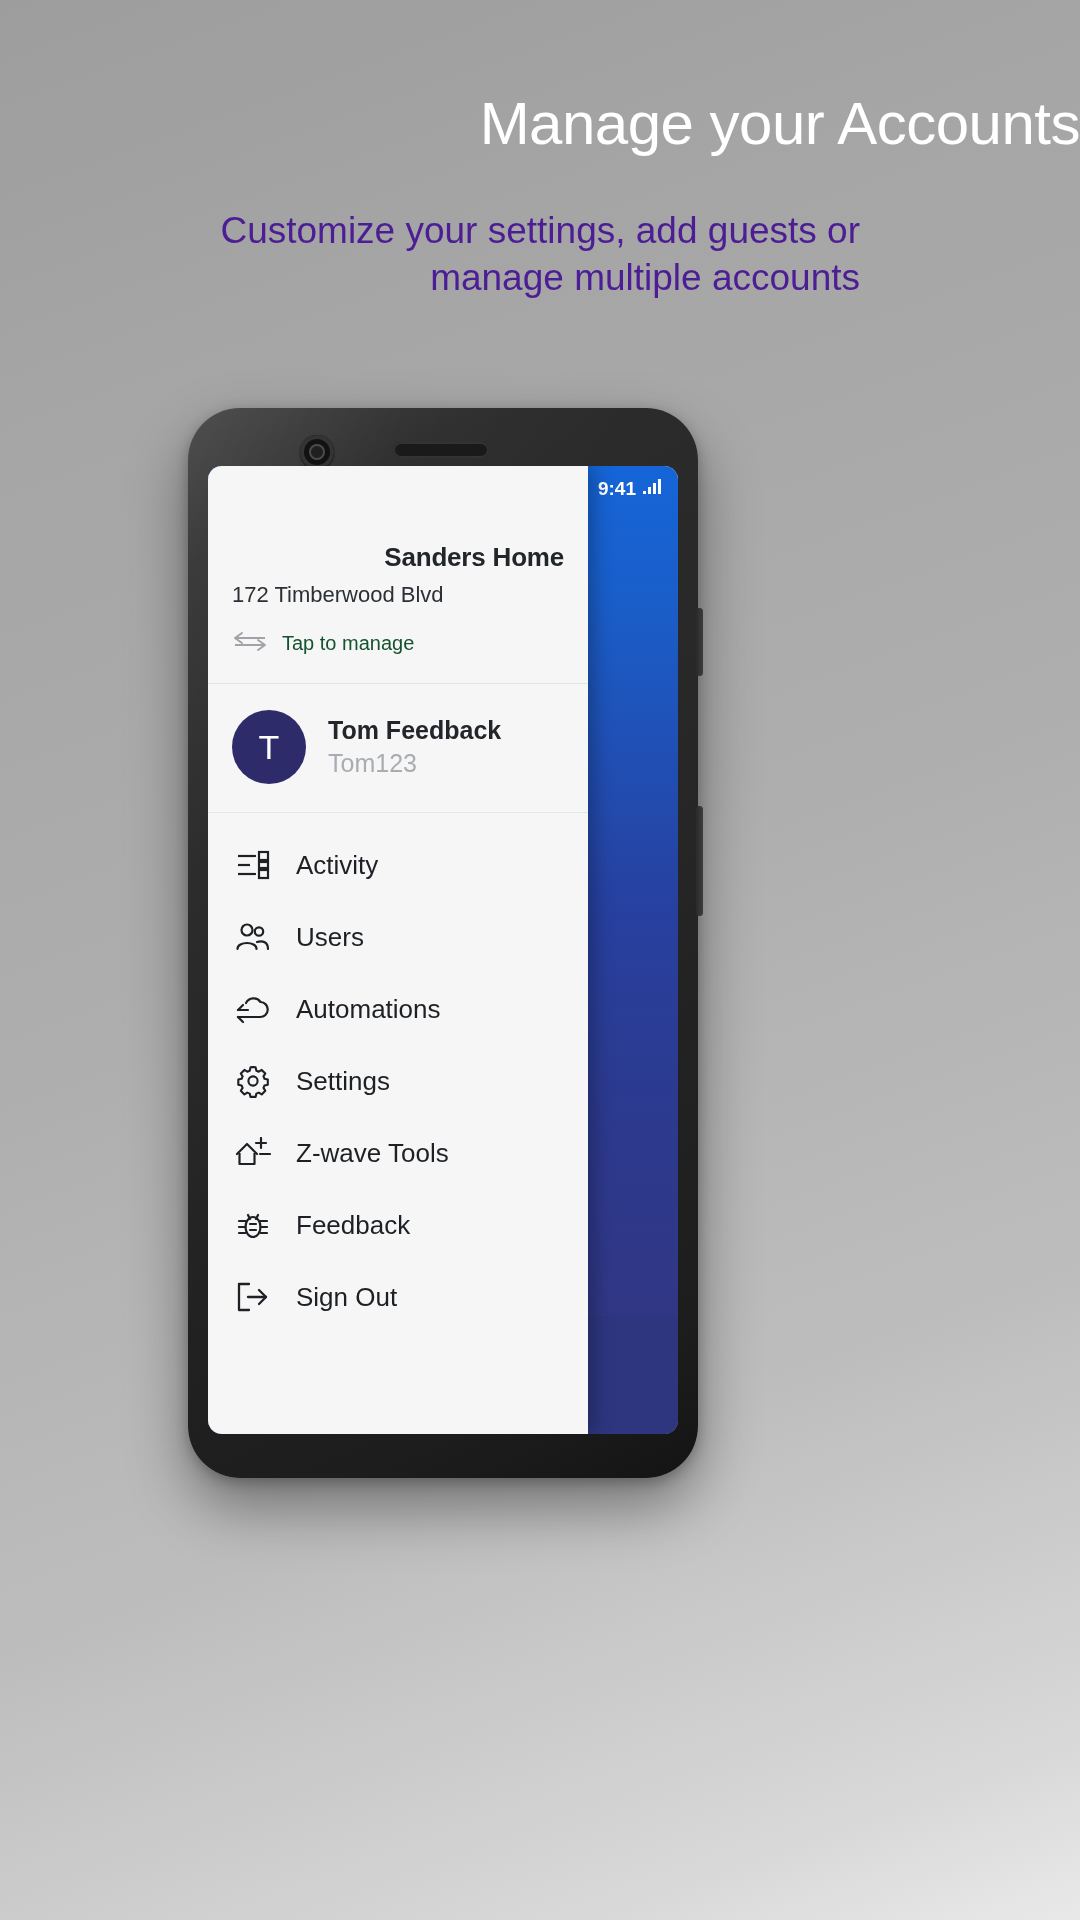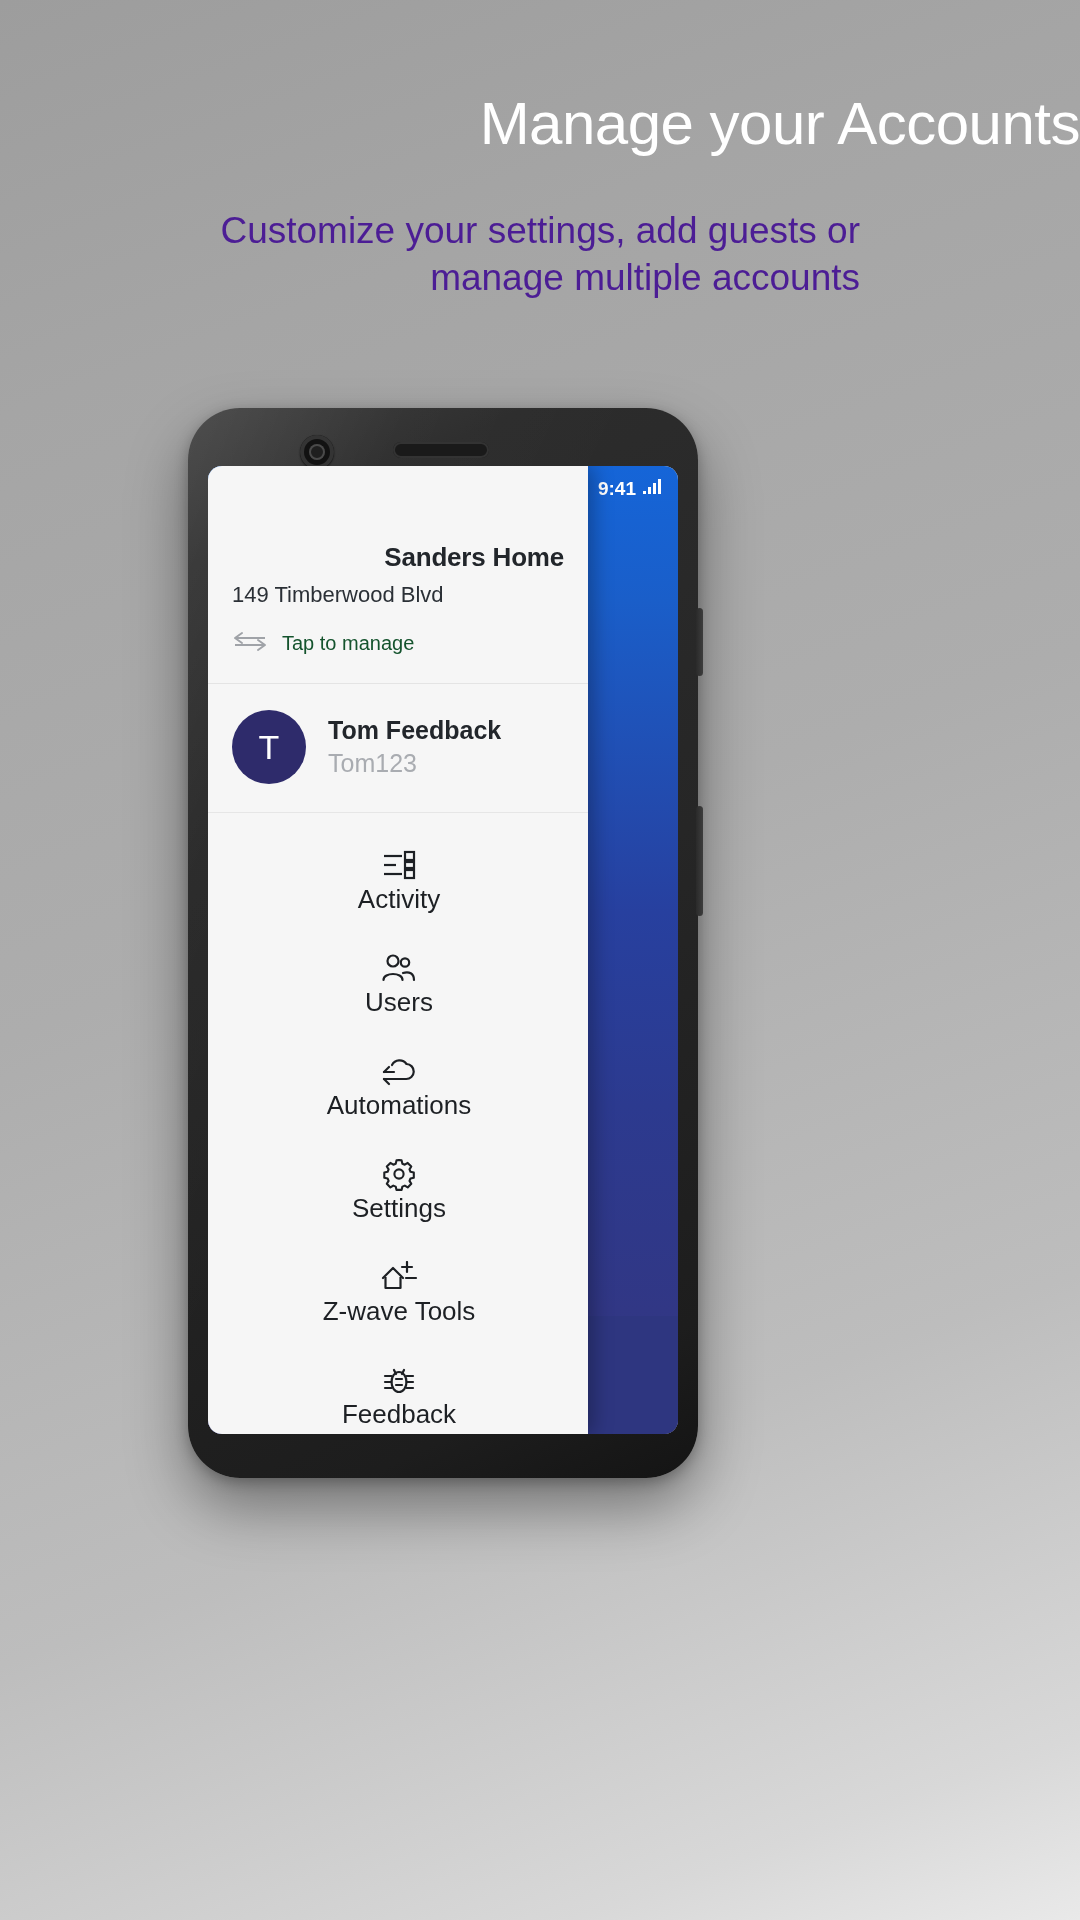--- a/index.html
+++ b/index.html
@@ -219,23 +219,22 @@
     color:#ffffff;
     display:flex; align-items:center; justify-content:center;
     font-size:34px; font-weight:400;
     flex:0 0 auto;
   }
   .user-name { font-size:25px; font-weight:700; color:#22262b; white-space:nowrap; }
   .user-handle { margin-top:4px; font-size:25px; font-weight:400; color:#a9acb1; }
 
   .drawer-menu { padding:16px 0 0 0; }
   .menu-item {
-    display:flex; align-items:center; 
+    display:flex; align-items:center; gap:24px;
     padding:17px 24px 17px 26px;
-    flex-direction:column;
   }
   .menu-item .mi-icon {
     width:38px; height:38px;
     flex:0 0 auto;
     display:flex; align-items:center; justify-content:center;
     color:#1d2024;
   }
   .menu-item .mi-label {
     font-size:26px; font-weight:400; color:#1d2024; white-space:nowrap;
   }
@@ -305,21 +304,21 @@
           </span>
           <span class="nav-label">Menu</span>
         </div>
       </div>
     </div>
 
     <div class="drawer">
 
       <div class="drawer-home">
         <div class="home-name">Sanders Home</div>
-        <div class="home-addr">149 Timberwood Blvd</div>
+        <div class="home-addr">172 Timberwood Blvd</div>
         <div class="home-tap">
           <span>
             <svg width="36" height="22" viewBox="0 0 36 22">
               <line x1="3" y1="8" x2="33" y2="8" stroke="#a0a3a8" stroke-width="2"></line>
               <path d="M10 3 L3 8 L10 13" fill="none" stroke="#a0a3a8" stroke-width="2" stroke-linecap="round" stroke-linejoin="round"></path>
               <line x1="3" y1="15" x2="33" y2="15" stroke="#a0a3a8" stroke-width="2"></line>
               <path d="M26 10 L33 15 L26 20" fill="none" stroke="#a0a3a8" stroke-width="2" stroke-linecap="round" stroke-linejoin="round"></path>
             </svg>
           </span>
           <span>Tap to manage</span>

